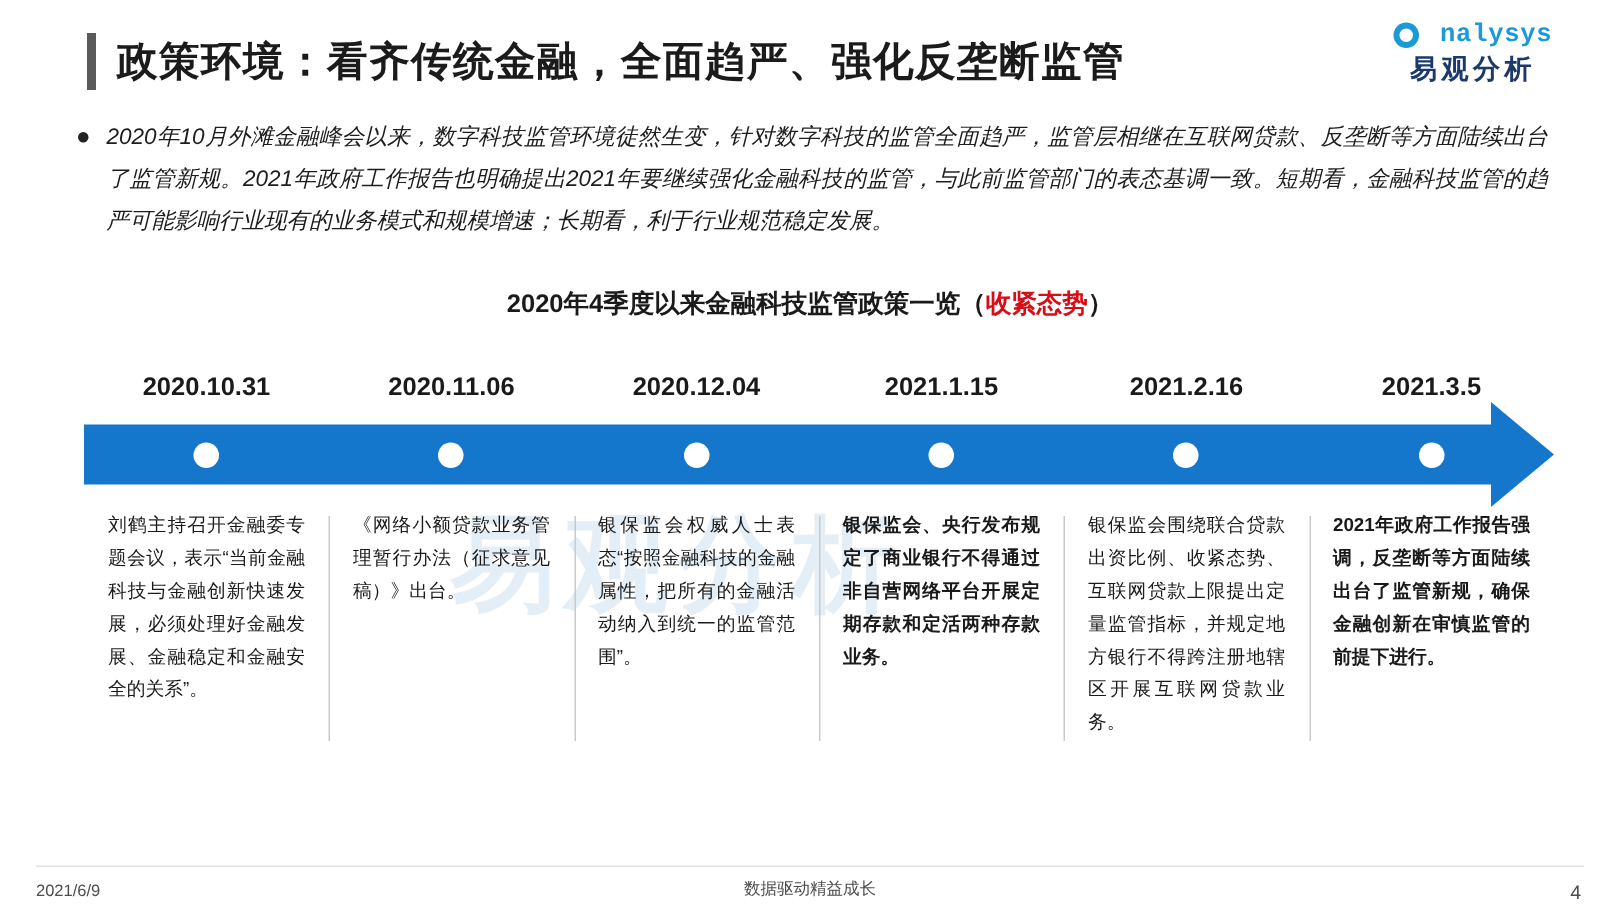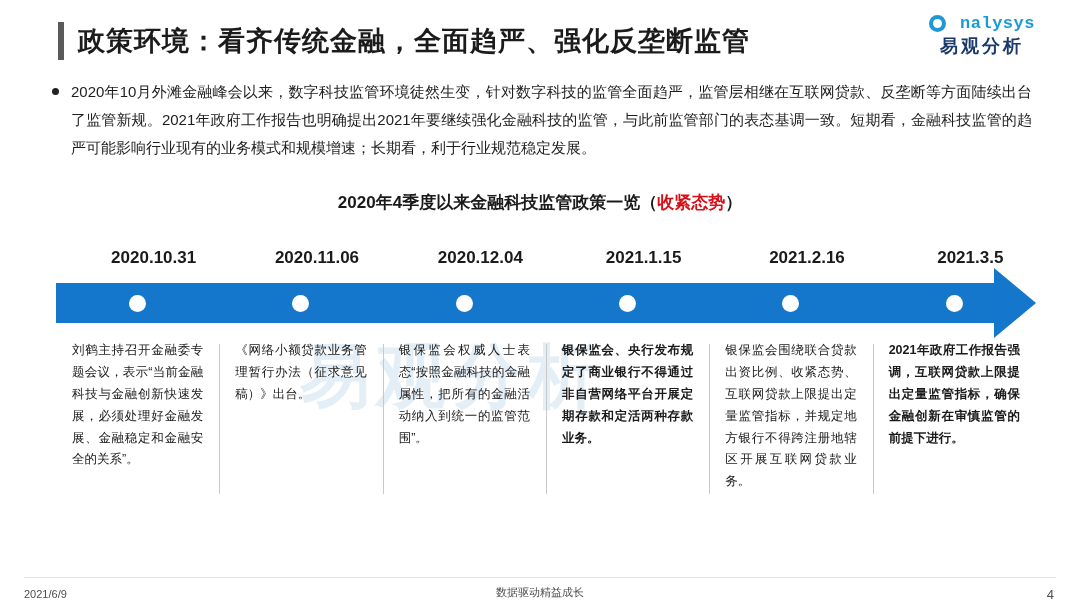--- a/index.html
+++ b/index.html
@@ -69,20 +69,21 @@
     letter-spacing: 3px;
     margin-top: 1px;
   }
 
   
   .intro {
     position: absolute;
     left: 52px; top: 78px;
     width: 980px;
     display: flex;
+    font-style: italic;
   }
   .bullet-dot {
     width: 7px; height: 7px;
     border-radius: 50%;
     background: #222;
     margin-top: 10px;
     margin-right: 12px;
     flex: 0 0 auto;
   }
   .intro-text {
@@ -103,21 +104,21 @@
   }
   .tl-title .red { color: #d80e16; }
 
   .timeline {
     position: absolute;
     left: 56px; top: 225px;
     width: 980px; height: 250px;
   }
   .tl-dates {
     position: absolute;
-    left: 16px; top: 0;
+    left: 0; top: 0;
     width: 980px;
     display: flex;
     justify-content: space-between;
   }
   .tl-date {
     flex: 1 1 0;
     text-align: center;
     font-size: 17px;
     font-weight: bold;
     color: #1a1a1a;
@@ -292,21 +293,21 @@
     <div class="tl-desc-cell">
       <div class="divider"></div>
       <div class="tl-desc bold">银保监会、央行发布规定了商业银行不得通过非自营网络平台开展定期存款和定活两种存款业务。</div>
     </div>
     <div class="tl-desc-cell">
       <div class="divider"></div>
       <div class="tl-desc">银保监会围绕联合贷款出资比例、收紧态势、互联网贷款上限提出定量监管指标，并规定地方银行不得跨注册地辖区开展互联网贷款业务。</div>
     </div>
     <div class="tl-desc-cell">
       <div class="divider"></div>
-      <div class="tl-desc bold">2021年政府工作报告强调，互联网贷款上限提出定量监管指标，确保金融创新在审慎监管的前提下进行。</div>
+      <div class="tl-desc bold">2021年政府工作报告强调，反垄断等方面陆续出台了监管新规，确保金融创新在审慎监管的前提下进行。</div>
     </div>
   </div>
 </div>
 
 <div class="footer-line"></div>
 <div class="footer-date">2021/6/9</div>
 <div class="footer-center">数据驱动精益成长</div>
 <div class="footer-page">4</div>
 
 </body></html>

